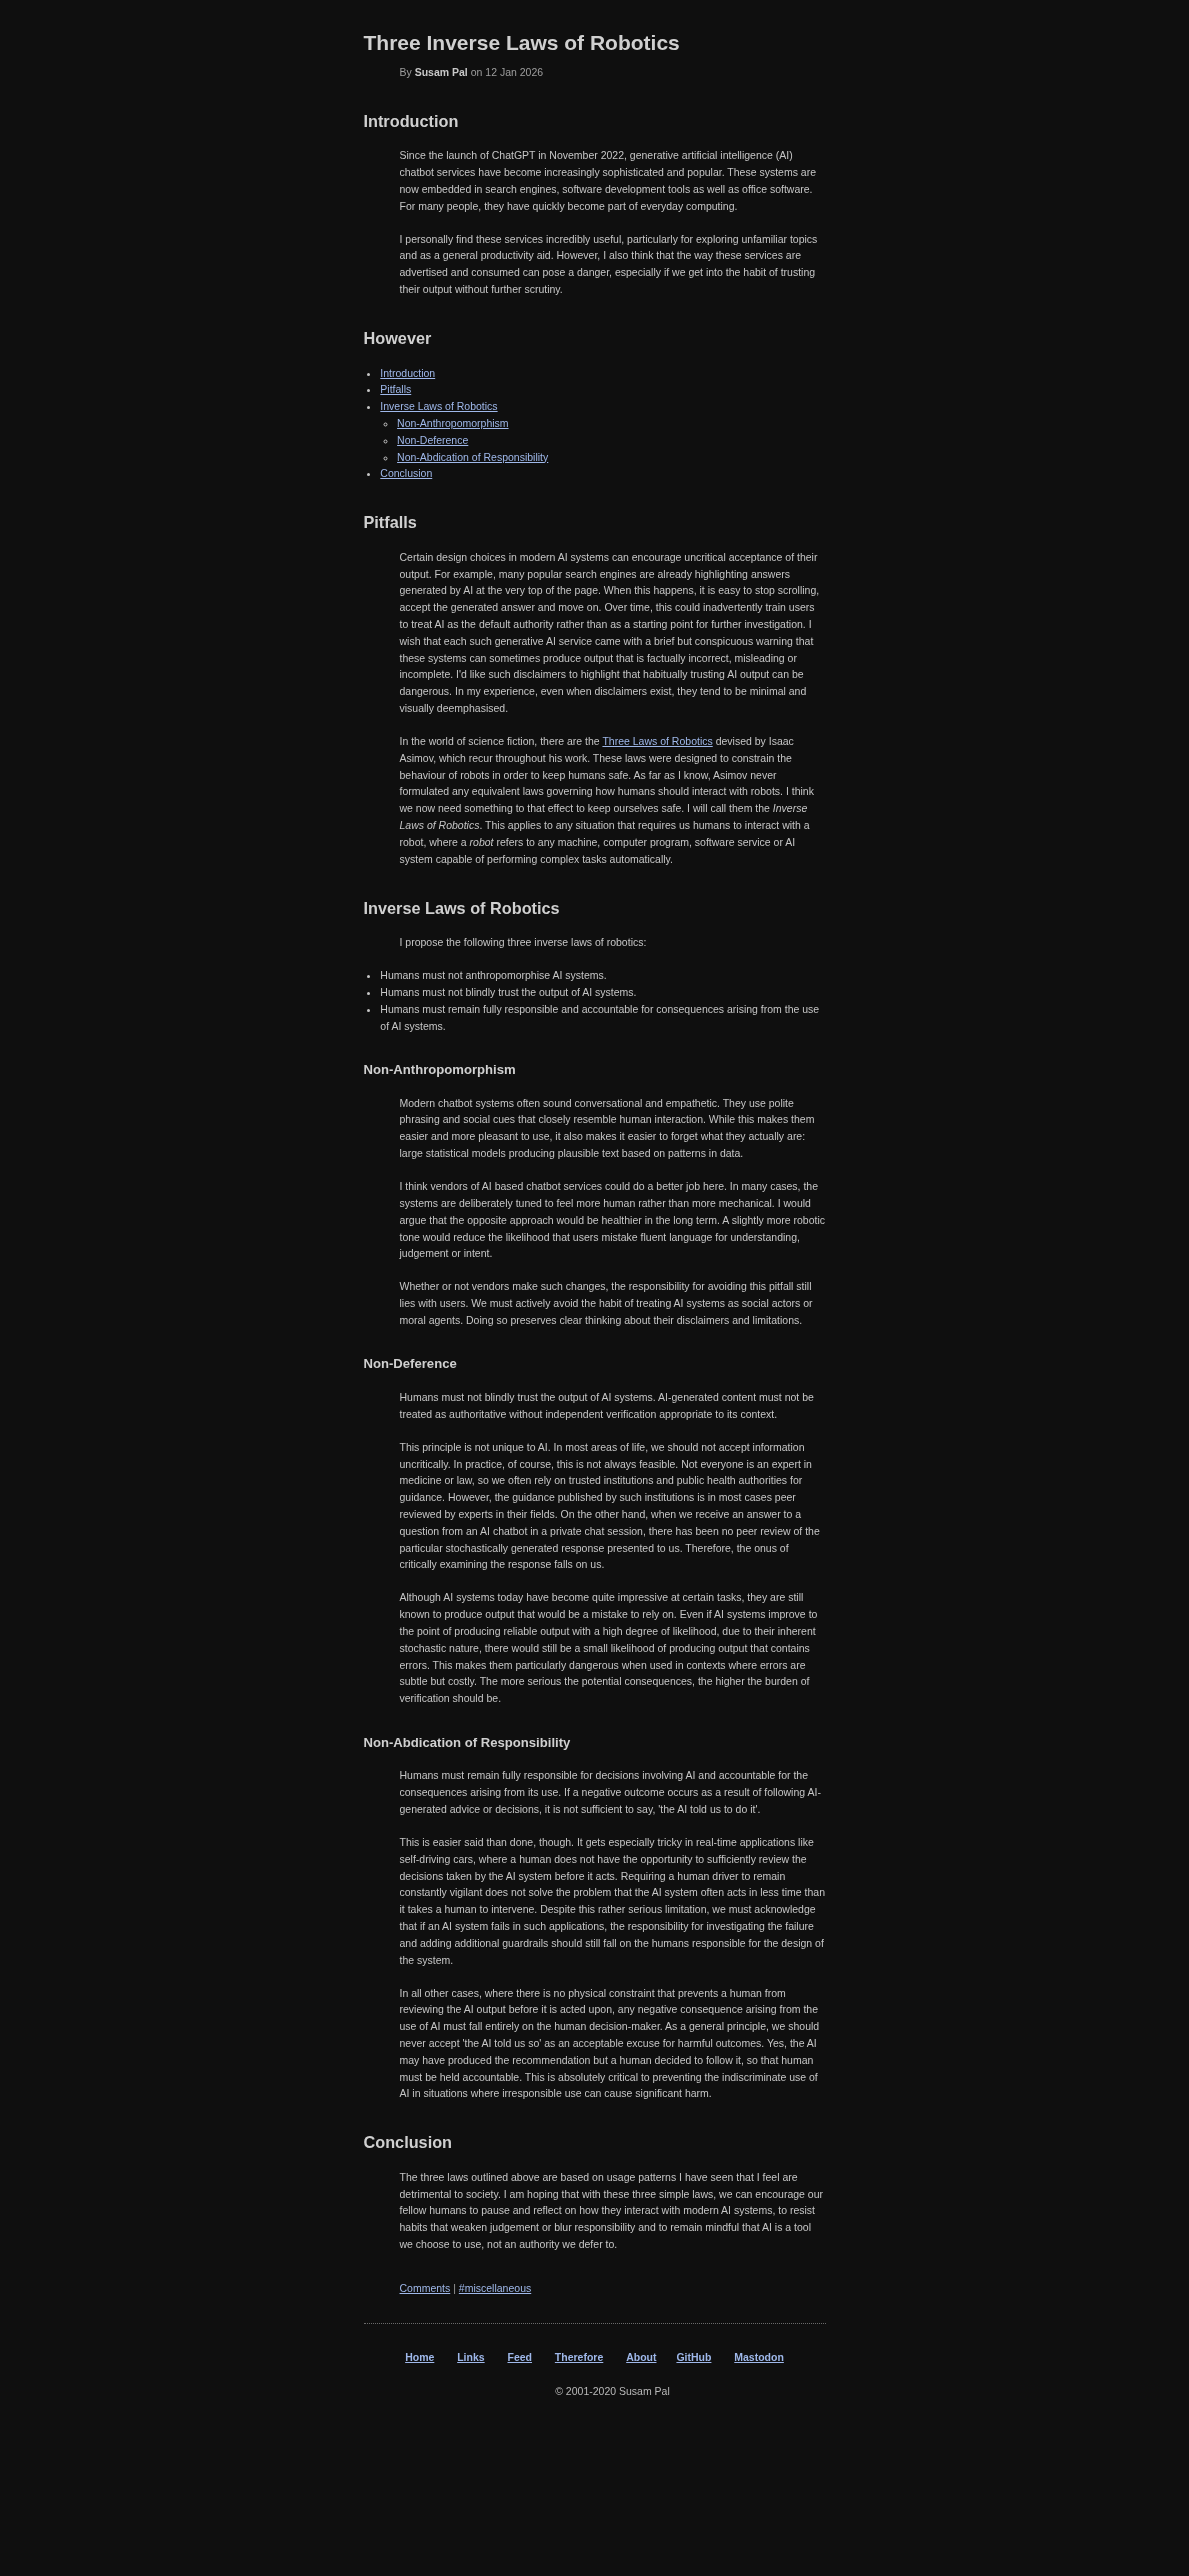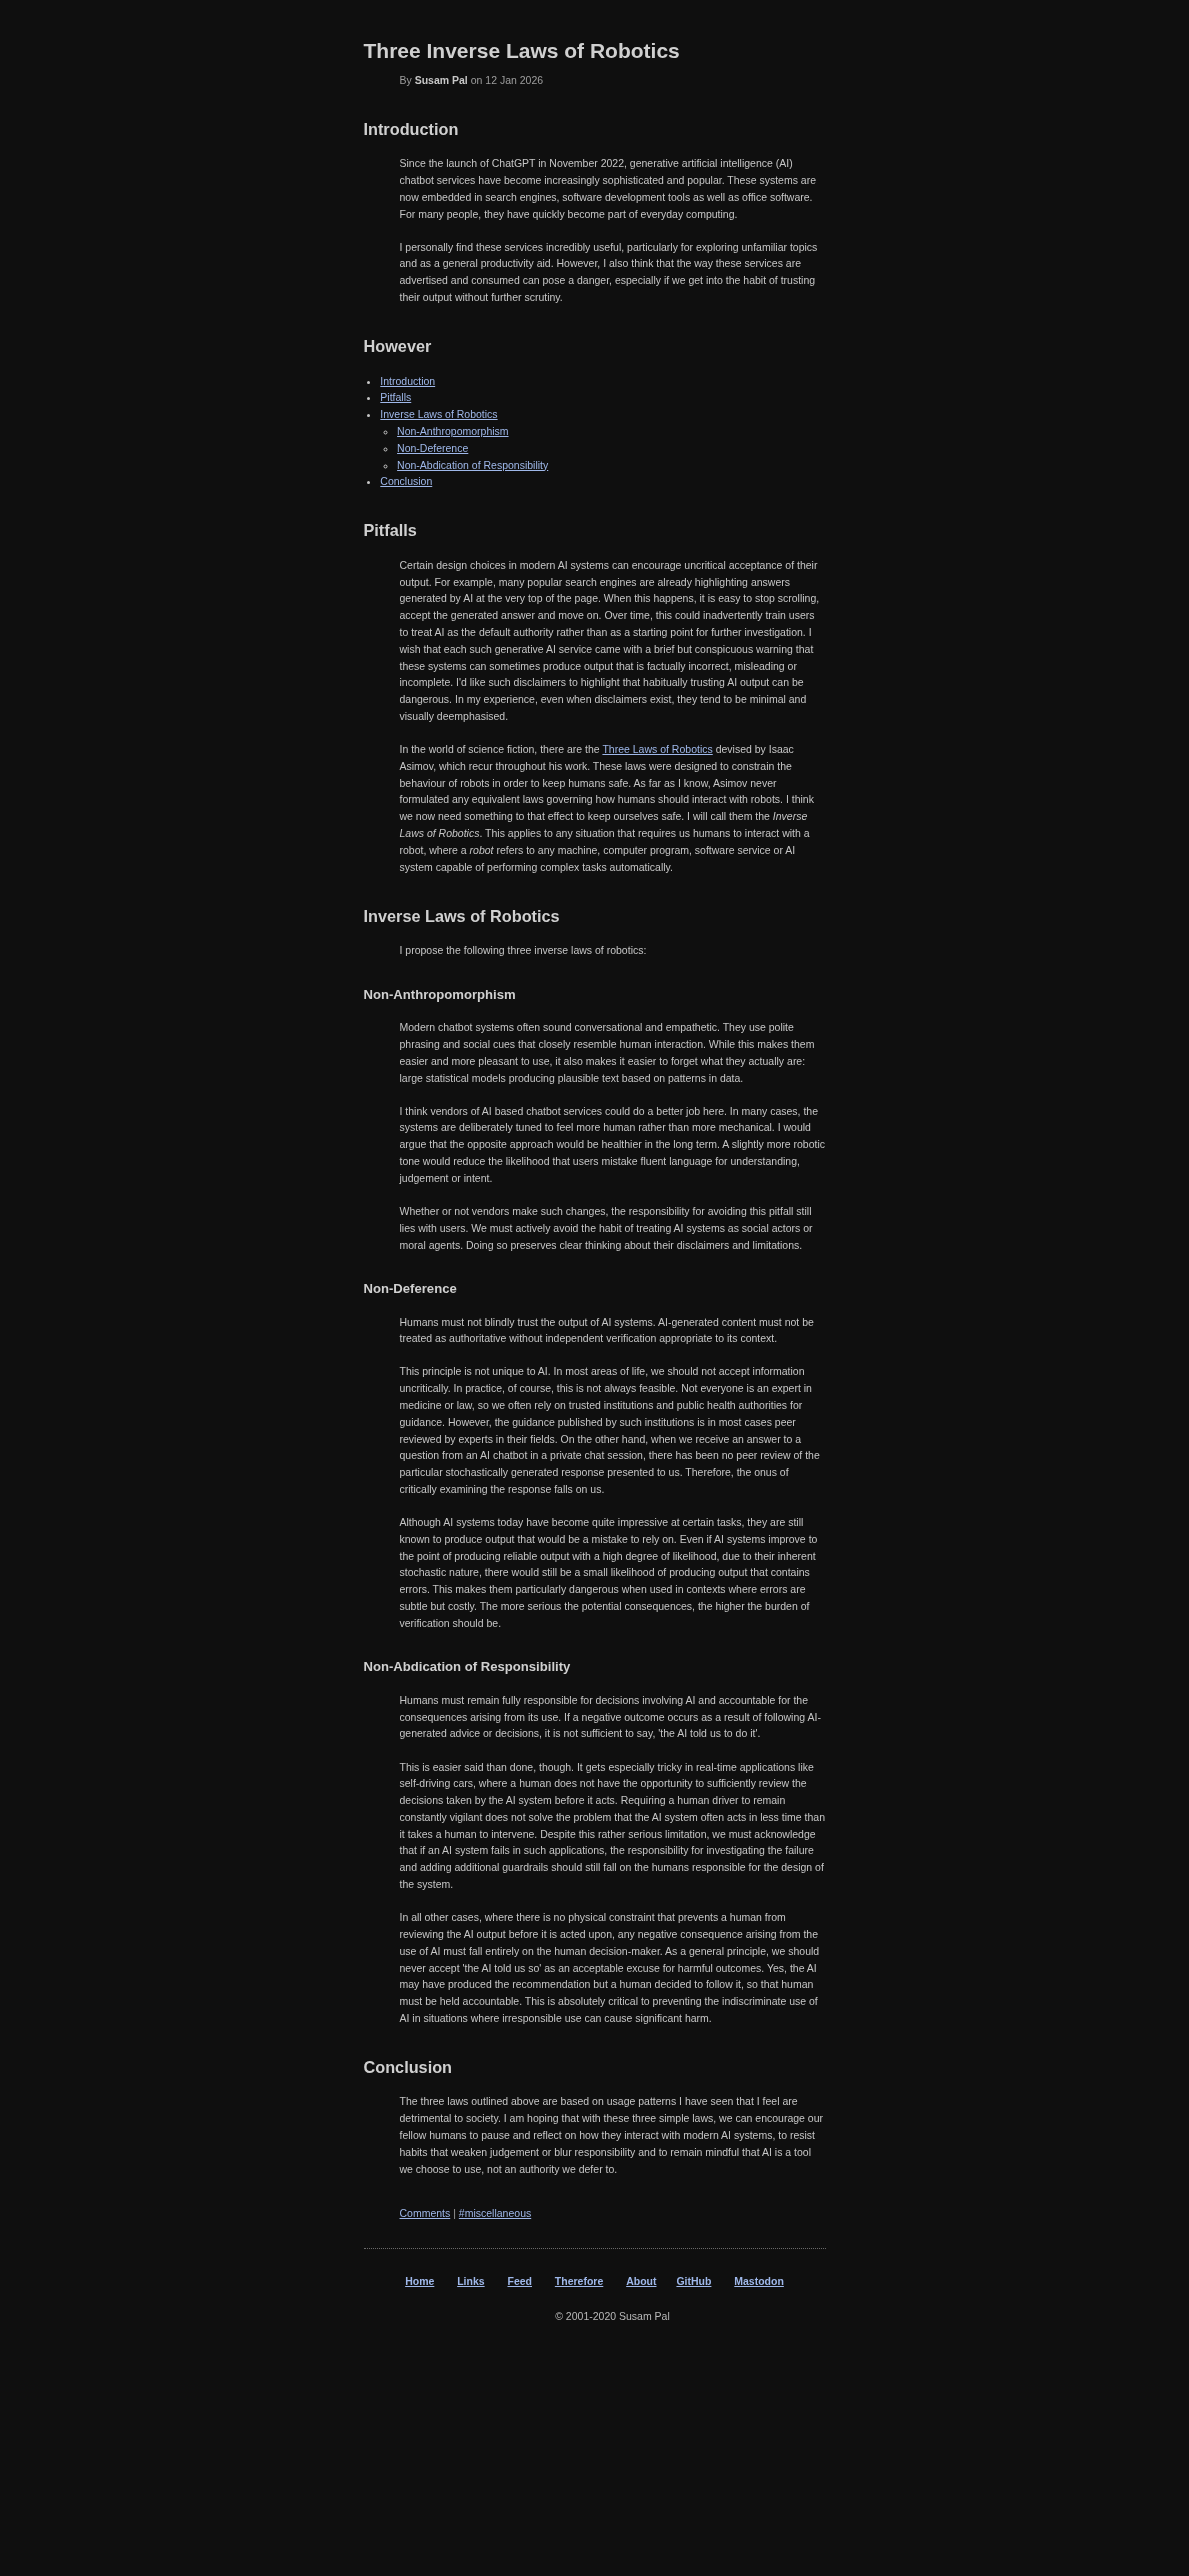--- a/index.html
+++ b/index.html
@@ -8,21 +8,21 @@
     background: #0f0f0f;
   }
   body {
     font-family: "Liberation Sans", "DejaVu Sans", sans-serif;
     font-size: 10.5px;
     line-height: 1.6;
     color: #c6c6c6;
   }
   main {
     max-width: 462px;
-    margin: 8px auto;
+    margin: 0 auto;
     padding: 18.6px 7.4px 0;
   }
   h1, h2, h3 {
     color: #d0d0d0;
     font-weight: bold;
     line-height: 1.25;
   }
   h1 {
     font-size: 2em;
     margin: 0.55em 0 0.35em;
@@ -113,20 +113,25 @@
     </li>
     <li><a href="#">Conclusion</a></li>
   </ul>
 
   <h2>Pitfalls</h2>
   <p>Certain design choices in modern AI systems can encourage uncritical acceptance of their output. For example, many popular search engines are already highlighting answers generated by AI at the very top of the page. When this happens, it is easy to stop scrolling, accept the generated answer and move on. Over time, this could inadvertently train users to treat AI as the default authority rather than as a starting point for further investigation. I wish that each such generative AI service came with a brief but conspicuous warning that these systems can sometimes produce output that is factually incorrect, misleading or incomplete. I'd like such disclaimers to highlight that habitually trusting AI output can be dangerous. In my experience, even when disclaimers exist, they tend to be minimal and visually deemphasised.</p>
   <p><span>In the world of science fiction, there are the </span><a href="#">Three Laws of Robotics</a><span> devised by Isaac Asimov, which recur throughout his work. These laws were designed to constrain the behaviour of robots in order to keep humans safe. As far as I know, Asimov never formulated any equivalent laws governing how humans should interact with robots. I think we now need something to that effect to keep ourselves safe. I will call them the </span><em>Inverse Laws of Robotics</em><span>. This applies to any situation that requires us humans to interact with a robot, where a </span><em>robot</em><span> refers to any machine, computer program, software service or AI system capable of performing complex tasks automatically.</span></p>
 
   <h2>Inverse Laws of Robotics</h2>
   <p>I propose the following three inverse laws of robotics:</p>
+  <ul>
+    <li>Humans must not anthropomorphise AI systems.</li>
+    <li>Humans must not blindly trust the output of AI systems.</li>
+    <li>Humans must remain fully responsible and accountable for consequences arising from the use of AI systems.</li>
+  </ul>
 
   <h3>Non-Anthropomorphism</h3>
   <p>Modern chatbot systems often sound conversational and empathetic. They use polite phrasing and social cues that closely resemble human interaction. While this makes them easier and more pleasant to use, it also makes it easier to forget what they actually are: large statistical models producing plausible text based on patterns in data.</p>
   <p>I think vendors of AI based chatbot services could do a better job here. In many cases, the systems are deliberately tuned to feel more human rather than more mechanical. I would argue that the opposite approach would be healthier in the long term. A slightly more robotic tone would reduce the likelihood that users mistake fluent language for understanding, judgement or intent.</p>
   <p>Whether or not vendors make such changes, the responsibility for avoiding this pitfall still lies with users. We must actively avoid the habit of treating AI systems as social actors or moral agents. Doing so preserves clear thinking about their disclaimers and limitations.</p>
 
   <h3>Non-Deference</h3>
   <p>Humans must not blindly trust the output of AI systems. AI-generated content must not be treated as authoritative without independent verification appropriate to its context.</p>
   <p>This principle is not unique to AI. In most areas of life, we should not accept information uncritically. In practice, of course, this is not always feasible. Not everyone is an expert in medicine or law, so we often rely on trusted institutions and public health authorities for guidance. However, the guidance published by such institutions is in most cases peer reviewed by experts in their fields. On the other hand, when we receive an answer to a question from an AI chatbot in a private chat session, there has been no peer review of the particular stochastically generated response presented to us. Therefore, the onus of critically examining the response falls on us.</p>
   <p>Although AI systems today have become quite impressive at certain tasks, they are still known to produce output that would be a mistake to rely on. Even if AI systems improve to the point of producing reliable output with a high degree of likelihood, due to their inherent stochastic nature, there would still be a small likelihood of producing output that contains errors. This makes them particularly dangerous when used in contexts where errors are subtle but costly. The more serious the potential consequences, the higher the burden of verification should be.</p>

